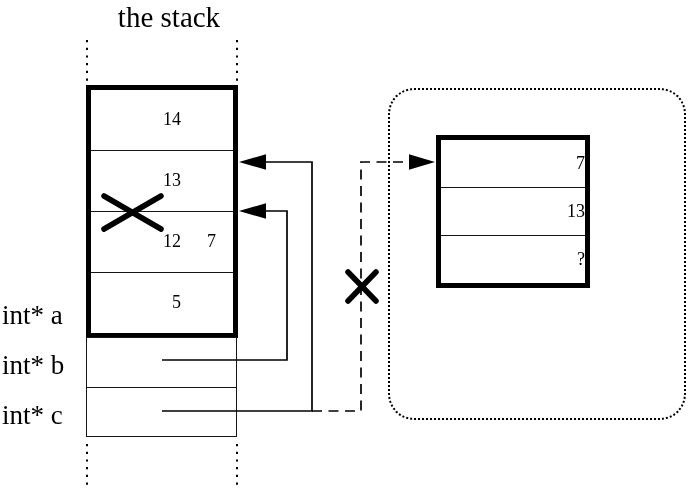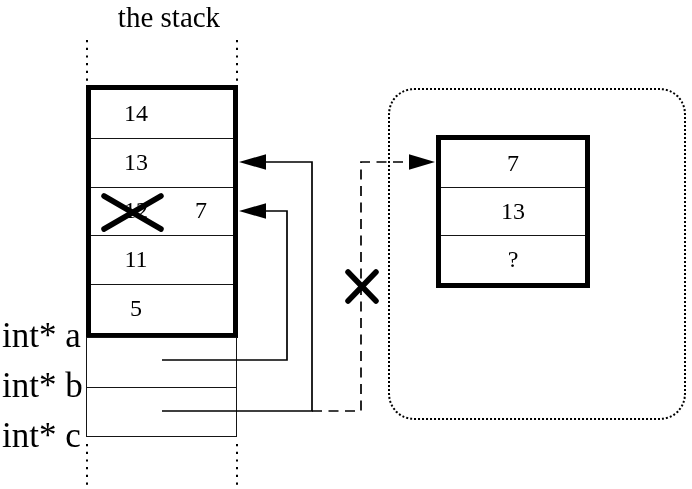--- a/index.html
+++ b/index.html
@@ -9,39 +9,38 @@
     overflow:hidden;
   }
   .title {
     position:absolute; top:1px; font-size:29px; line-height:32px;
     text-align:center; white-space:nowrap;
   }
   .title-stack { left:89px;  width:160px; }
   .title-heap  { left:413px; width:200px; }
 
   .ptr-label {
-    position:absolute; left:2px; width:80px; font-size:35px; line-height:32px;
+    position:absolute; left:2px; width:80px; font-size:27px; line-height:32px;
     white-space:nowrap;
-    margin-top:21px;
   }
   .ptr-a { top:299px; }
   .ptr-b { top:349px; }
   .ptr-c { top:399px; }
 
   .stack-box {
     position:absolute; left:86px; top:85px; width:152px; height:253px;
     border:5px solid #000; box-sizing:border-box;
     display:flex; flex-direction:column;
   }
   .stack-box .cell { position:relative; flex:1; }
   .stack-box .cell + .cell { border-top:1.7px solid #151515; }
 
   .num {
     position:absolute; top:50%; transform:translateY(-52%);
-    font-size:24px; line-height:27px; text-align:center;
+    font-size:18px; line-height:27px; text-align:right;
   }
   .stack-box .num.main { left:0; width:90px; }
   .stack-box .num.new-val { left:95px; width:30px; }
 
   .locals-box {
     position:absolute; left:86px; top:337px; width:151px; height:100px;
     border:1.6px solid #151515; box-sizing:border-box;
     display:flex; flex-direction:column;
   }
   .locals-box .slot { flex:1; }
@@ -81,23 +80,20 @@
       <span class="num main">14</span>
     </div>
     <div class="cell">
       <span class="num main">13</span>
     </div>
     <div class="cell">
       <span class="num main">12</span>
       <span class="num new-val">7</span>
     </div>
     <div class="cell">
-      <span class="num main">11</span>
-    </div>
-    <div class="cell">
       <span class="num main">5</span>
     </div>
   </div>
 
   <div class="locals-box">
     <div class="slot"></div>
     <div class="slot"></div>
   </div>
 
   <div class="heap-region"></div>

